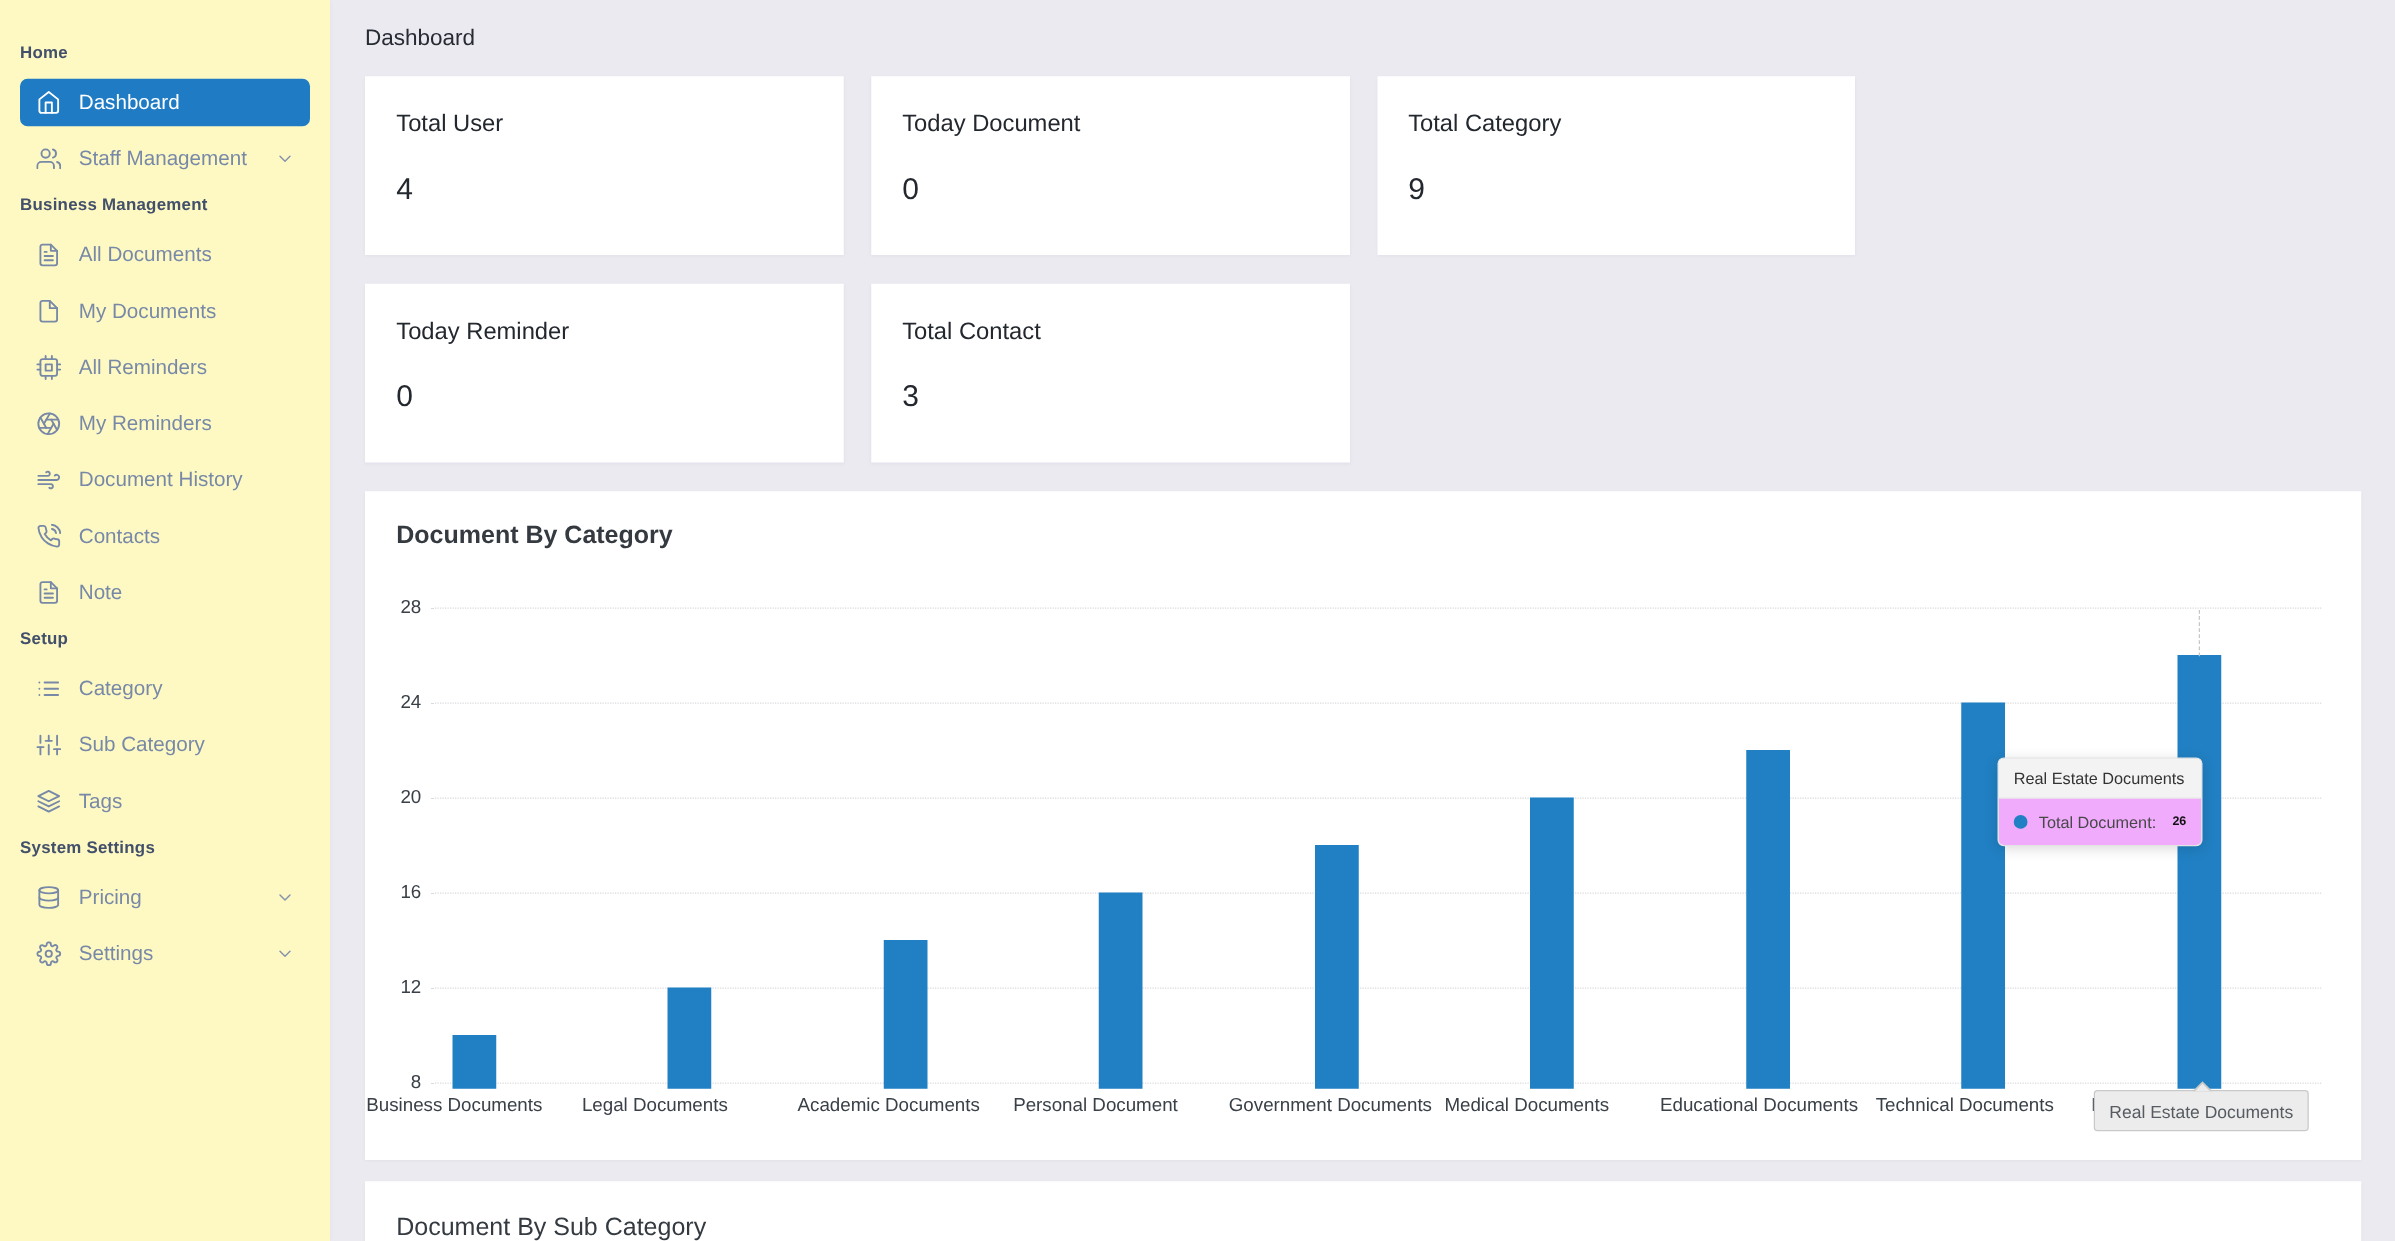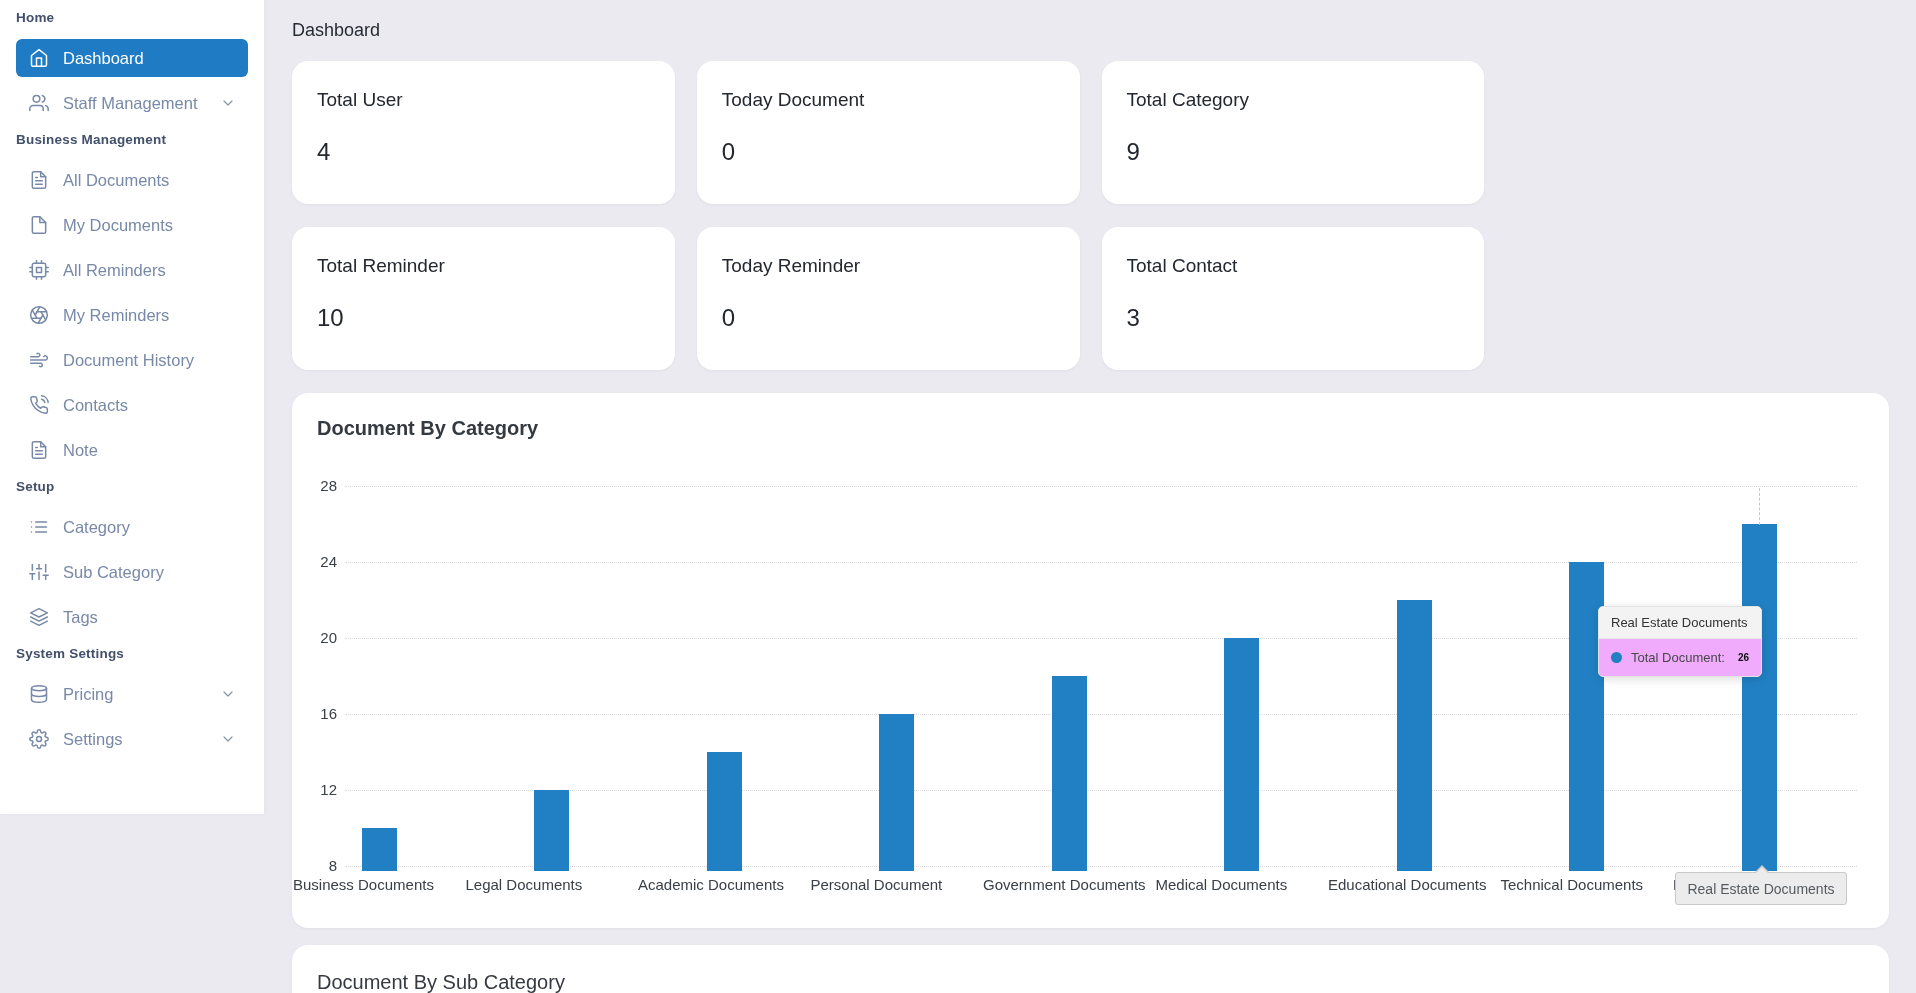--- a/index.html
+++ b/index.html
@@ -1,33 +1,33 @@
 <!DOCTYPE html>
 <html><head>
 <meta charset="utf-8">
 <style>
   *{box-sizing:border-box;margin:0;padding:0}
   html,body{width:1916px;height:993px;overflow:hidden}
   body{display:flex;background:#eceaf1;font-family:"Liberation Sans",sans-serif}
 
   
-  .sidebar{width:264px;min-width:264px;height:814px;background:#ffffff;
+  .sidebar{width:264px;min-width:264px;height:993px;background:#fef9c3;padding-top:24px;
            box-shadow:1px 0 4px rgba(0,0,0,.04);z-index:10}
   .nav-section{padding:0 16px;margin:10px 0 14px;font-size:13.5px;font-weight:bold;color:#42506b;letter-spacing:.2px}
   .nav-item{display:flex;align-items:center;gap:14px;height:38px;margin:0 16px 7px 16px;
             padding:0 12px 0 13px;border-radius:6px;color:#7889a8;font-size:16.5px;cursor:pointer;background:transparent}
   .nav-item.active{background:#1e7bc4;color:#fff}
   .icn{width:20px;height:20px;flex:none}
   .chev{width:16px;height:16px;margin-left:auto;color:#8795ab}
 
   
   .main{flex:1;padding:0 27px 0 28px}
   .page-title{font-size:18px;font-weight:400;color:#272b33;margin:20px 0 20px}
 
-  .card{background:#fff;border-radius:16px;box-shadow:0 1px 3px rgba(16,24,40,.05)}
+  .card{background:#fff;border-radius:0;box-shadow:0 1px 3px rgba(16,24,40,.05)}
   .stat-row{display:flex;gap:22px;margin-bottom:23px}
   .stat-card{width:calc((100% - 66px)/4);height:143px;padding:28px 25px}
   .stat-label{font-size:19px;color:#23272e}
   .stat-value{font-size:24px;color:#23272e;margin-top:27px}
 
   
   .chart-card{position:relative;height:535px;margin-bottom:17px}
   .chart-title{position:absolute;left:25px;top:24px;font-size:20px;font-weight:700;color:#343a40}
   .plot{position:absolute;inset:0}
   .gridline{position:absolute;height:0;border-top:1px dotted #dadade}
@@ -221,24 +221,20 @@
       <div class="stat-label">Today Document</div>
       <div class="stat-value">0</div>
     </div>
     <div class="card stat-card">
       <div class="stat-label">Total Category</div>
       <div class="stat-value">9</div>
     </div>
   </div>
 
   <div class="stat-row">
-    <div class="card stat-card">
-      <div class="stat-label">Total Reminder</div>
-      <div class="stat-value">10</div>
-    </div>
     <div class="card stat-card">
       <div class="stat-label">Today Reminder</div>
       <div class="stat-value">0</div>
     </div>
     <div class="card stat-card">
       <div class="stat-label">Total Contact</div>
       <div class="stat-value">3</div>
     </div>
   </div>
 

